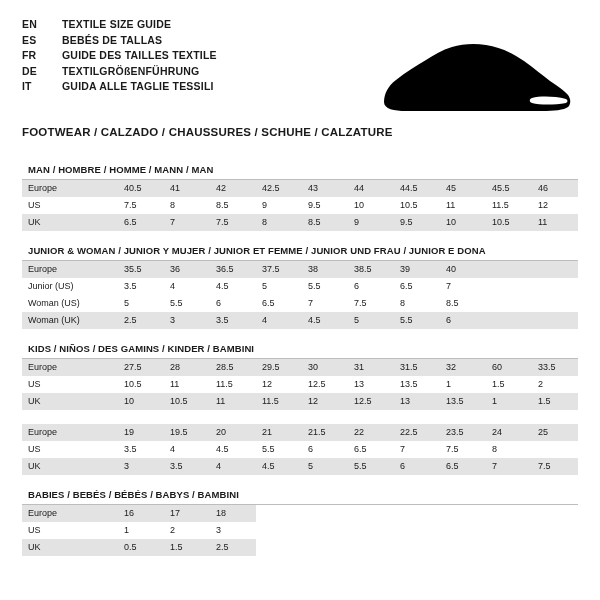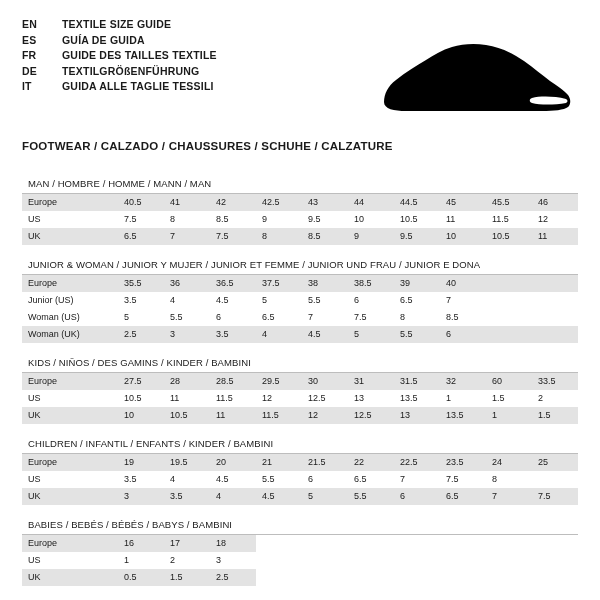--- a/index.html
+++ b/index.html
@@ -41,31 +41,31 @@
     height: 86px;
     margin-right: 6px;
     margin-top: 18px;
   }
   .shoe-wrap svg { display: block; }
 
   .footwear-title {
     font-size: 11.5px;
     font-weight: bold;
     letter-spacing: 0.2px;
-    margin-top: 18px;
+    margin-top: 4px;
   }
 
   
   .sections { margin-top: 26px; }
 
   .section { margin-bottom: 14px; }
 
   .section-title {
     font-size: 9.5px;
-    font-weight: normal;
+    font-weight: bold;
     letter-spacing: 0.1px;
     padding: 0 0 4px 6px;
     border-bottom: 1px solid #bdbdbd;
     margin-bottom: 0;
   }
 
   table.sizes {
     border-collapse: collapse;
     width: 100%;
     table-layout: fixed;
@@ -93,21 +93,21 @@
   <div class="header">
 
     <table class="lang-table">
       <tbody>
         <tr>
           <td class="lang-code">EN</td>
           <td>TEXTILE SIZE GUIDE</td>
         </tr>
         <tr>
           <td class="lang-code">ES</td>
-          <td>GUÍA DE GUIDA</td>
+          <td>BEBÉS DE TALLAS</td>
         </tr>
         <tr>
           <td class="lang-code">FR</td>
           <td>GUIDE DES TAILLES TEXTILE</td>
         </tr>
         <tr>
           <td class="lang-code">DE</td>
           <td>TEXTILGRÖßENFÜHRUNG</td>
         </tr>
         <tr>
@@ -295,21 +295,20 @@
             <td>13</td>
             <td>13.5</td>
             <td>1</td>
             <td>1.5</td>
           </tr>
         </tbody>
       </table>
     </div>
 
     <div class="section">
-      <div class="section-title">CHILDREN / INFANTIL / ENFANTS / KINDER / BAMBINI</div>
       <table class="sizes">
         <tbody>
           <tr class="shaded">
             <td class="rowlabel">Europe</td>
             <td>19</td>
             <td>19.5</td>
             <td>20</td>
             <td>21</td>
             <td>21.5</td>
             <td>22</td>

